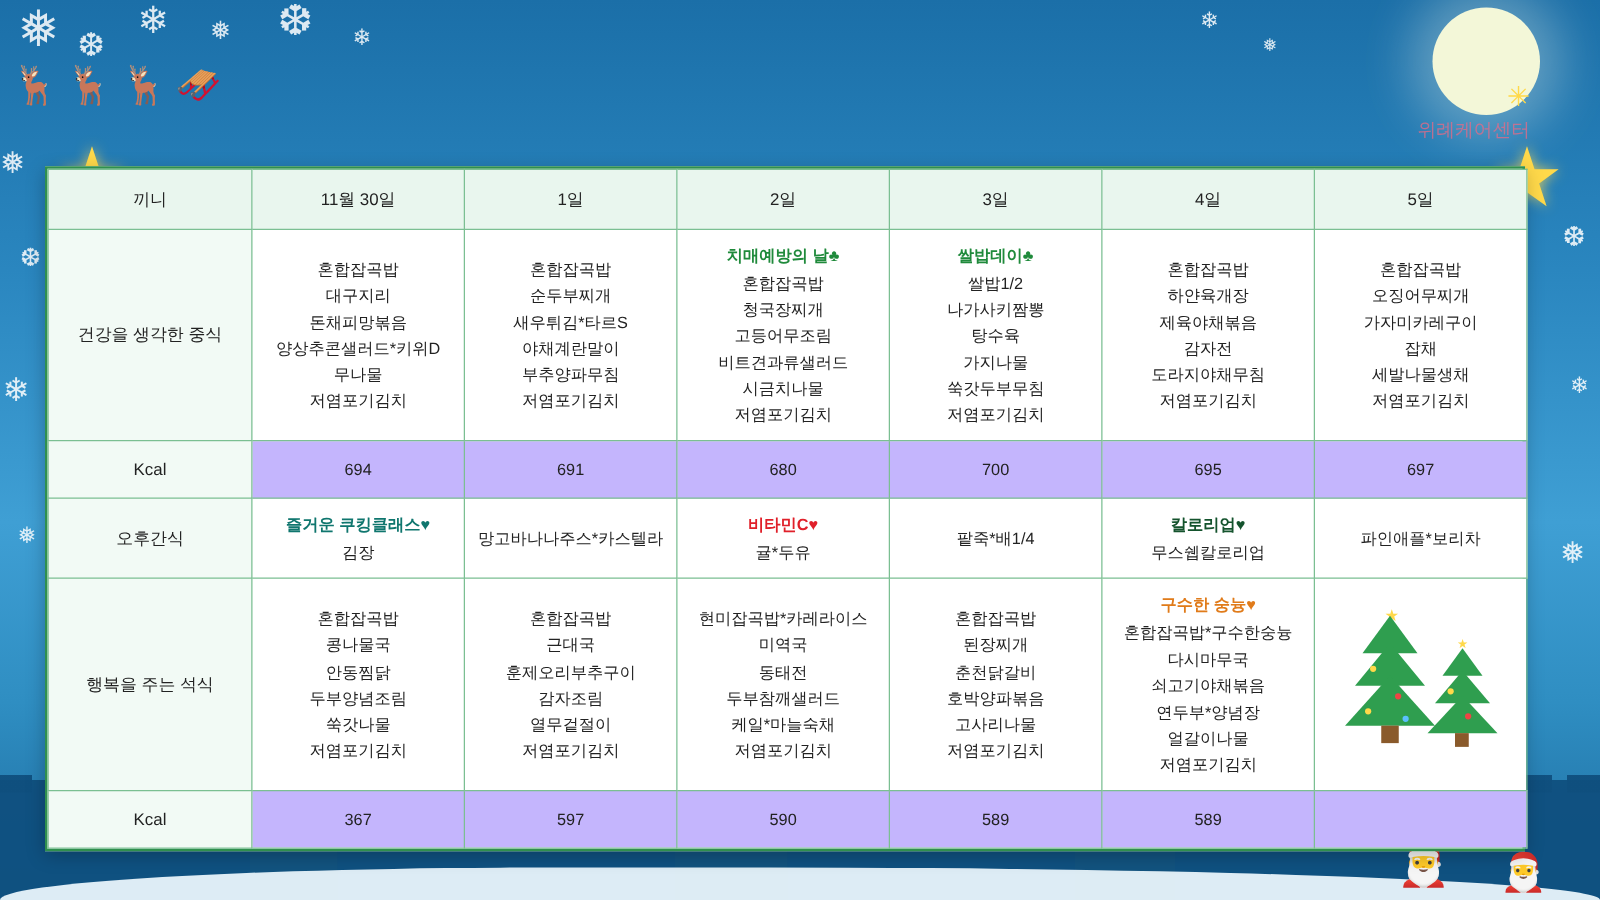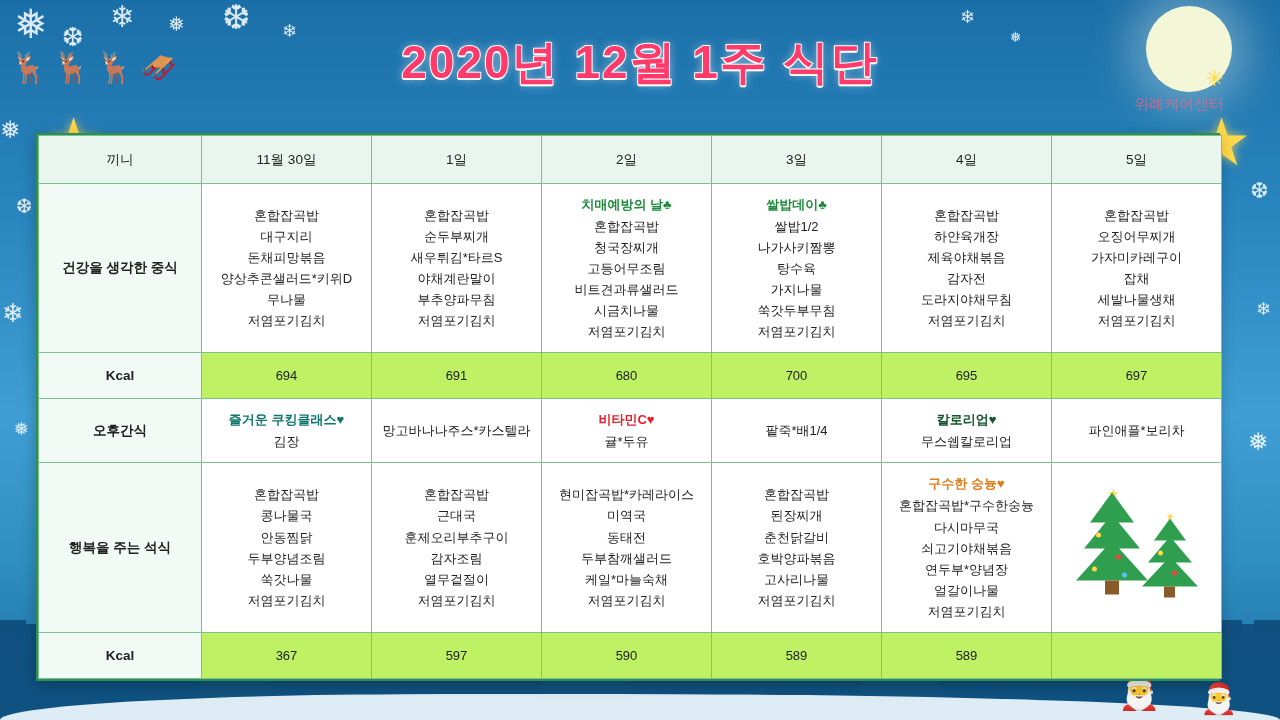--- a/index.html
+++ b/index.html
@@ -115,27 +115,26 @@
     background: #ffffff;
   }
   thead td {
     background: #e9f6ee;
     height: 48px;
     font-size: 13.5px;
   }
   td.label {
     background: #f2faf5;
     font-size: 13.5px;
-    font-weight: bold;
   }
   .col-label { width: 163px; }
   .col-day { width: 170px; }
 
   .meal-cell { line-height: 1.62; padding: 10px 2px; }
-  .kcal-row td { height: 46px; background:#bef264; }
+  .kcal-row td { height: 46px; background:#c4b5fd; }
   .kcal-row td.label { background:#f2faf5; }
   .snack-row td { height: 56px; }
 
   .tag {
     display: block;
     font-weight: bold;
     font-size: 13px;
     margin-bottom: 1px;
   }
   .tag-green { color: #1f8a3b; }
@@ -198,21 +197,20 @@
   <div class="window" style="left:236px; bottom:52px; width:6px; height:8px;"></div>
   <div class="window" style="left:248px; bottom:52px; width:6px; height:8px;"></div>
   <div class="window" style="left:560px; bottom:44px; width:6px; height:8px;"></div>
   <div class="window" style="left:574px; bottom:44px; width:6px; height:8px;"></div>
   <div class="window" style="left:884px; bottom:58px; width:6px; height:8px;"></div>
   <div class="ground-snow"></div>
 
   <div class="star-glyph" style="left:1118px; bottom:8px; font-size:34px; color:#d83a3a; text-shadow:none;">🎅</div>
   <div class="star-glyph" style="left:1200px; bottom:4px; font-size:30px; color:#d83a3a; text-shadow:none;">🎅</div>
 
-  <div class="title">2020년 12월  1주 식단</div>
   <div class="brand">
     <span class="brand-mark">✳</span>
   </div>
   <div class="brand-sub">위례케어센터</div>
 
   <div class="table-wrap">
     <table>
       <colgroup>
         <col class="col-label">
         <col class="col-day">

